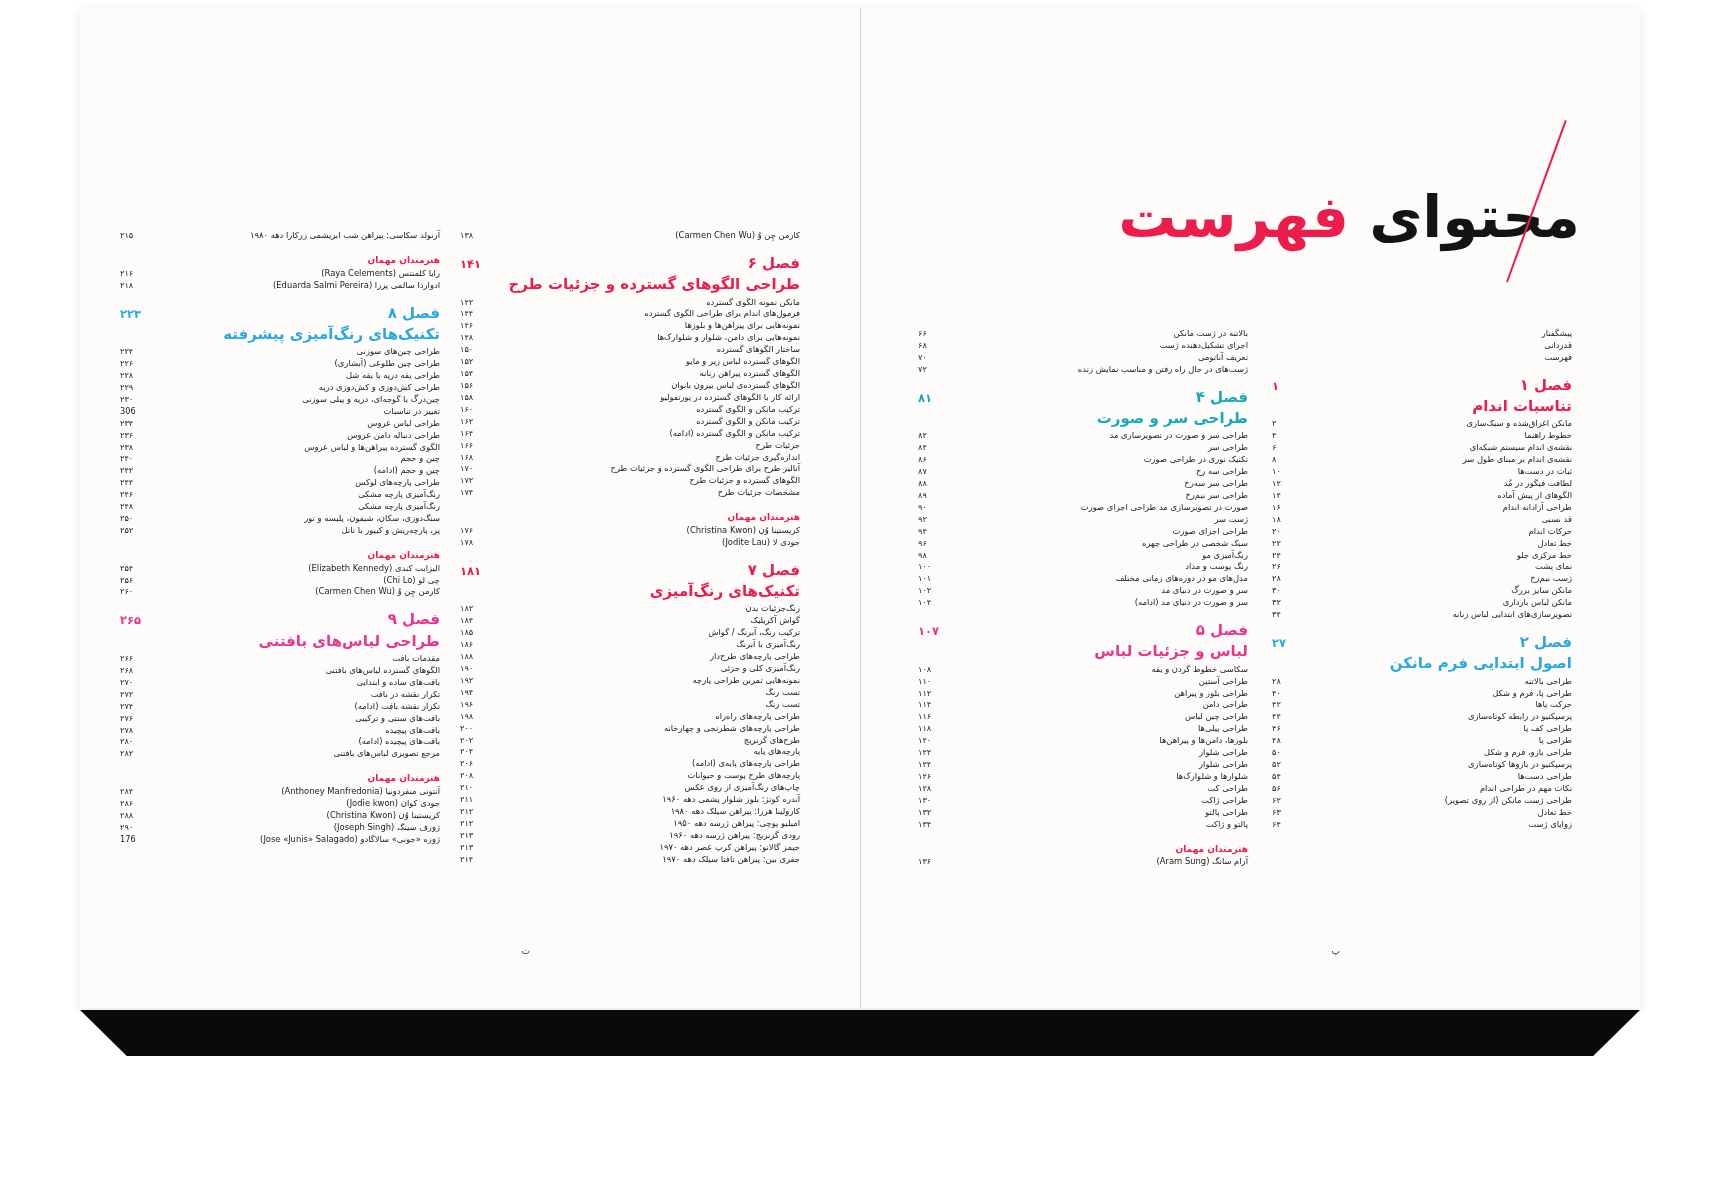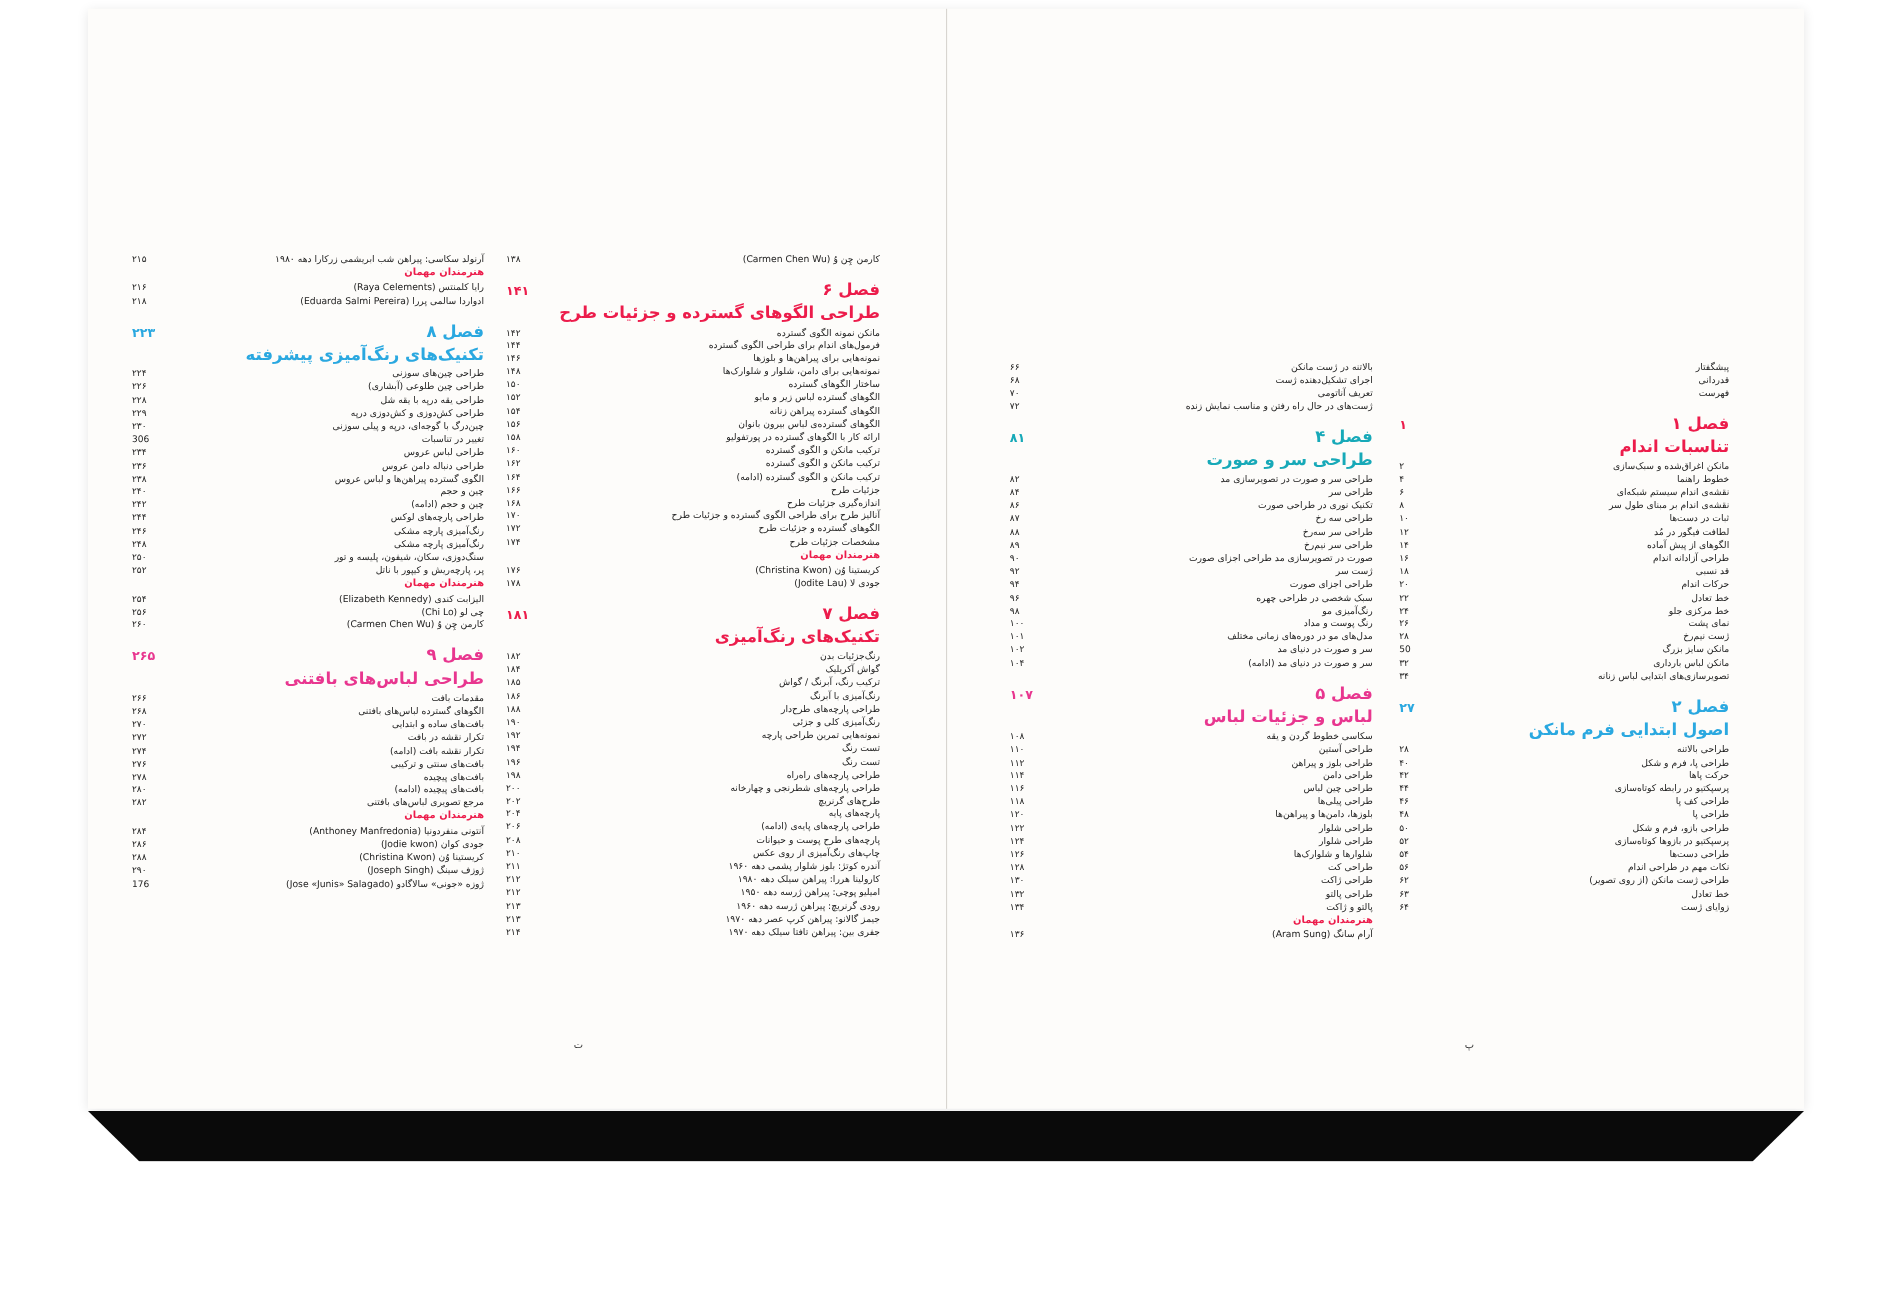--- a/index.html
+++ b/index.html
@@ -37,34 +37,38 @@
 
   .chapter{margin-top:11px;margin-bottom:1px;}
   .chapter .row .label{font-size:15px;font-weight:bold;}
   .chapter .row .pg{font-size:11.5px;font-weight:bold;}
   .c-red .label,.c-red .pg{color:#ec1c4b !important;}
   .c-blue .label,.c-blue .pg{color:#2aa8e0 !important;}
   .c-teal .label,.c-teal .pg{color:#17a9b8 !important;}
   .c-pink .label,.c-pink .pg{color:#e8368f !important;}
   .chapter .ch-name{font-size:9.3px;font-weight:bold;}
 
-  .guest{margin-bottom:1px;}
+  .guest{margin-top:12px;margin-bottom:1px;}
   .guest .label{font-size:9px;font-weight:bold;color:#ec1c4b;}
 
   .folio{position:absolute;bottom:52px;font-size:9px;color:#333;}
 </style>
 </head>
 <body>
 
 <div class="page">
 
   <div class="spread">
     <div class="spine"></div>
 
     <div class="half right-half">
+      <div class="title-art">
+        <div class="slash"></div>
+        <div class="txt"><span>محتوای</span>&nbsp;<span class="accent">فهرست</span></div>
+      </div>
 
       <div class="col" id="col-far-right" style="right:68px;top:320px;width:300px;">
           <div class="col-inner">
             <div class="row">
               <span class="label">پیشگفتار</span>
               <span class="pg"></span>
             </div>
             <div class="row">
               <span class="label">قدردانی</span>
               <span class="pg"></span>
@@ -133,21 +137,21 @@
             <div class="row">
               <span class="label">نمای پشت</span>
               <span class="pg">۲۶</span>
             </div>
             <div class="row">
               <span class="label">ژست نیم‌رخ</span>
               <span class="pg">۲۸</span>
             </div>
             <div class="row">
               <span class="label">مانکن سایز بزرگ</span>
-              <span class="pg">50</span>
+              <span class="pg">۳۰</span>
             </div>
             <div class="row">
               <span class="label">مانکن لباس بارداری</span>
               <span class="pg">۳۲</span>
             </div>
             <div class="row">
               <span class="label">تصویرسازی‌های ابتدایی لباس زنانه</span>
               <span class="pg">۳۴</span>
             </div>
             <div class="chapter c-blue">

